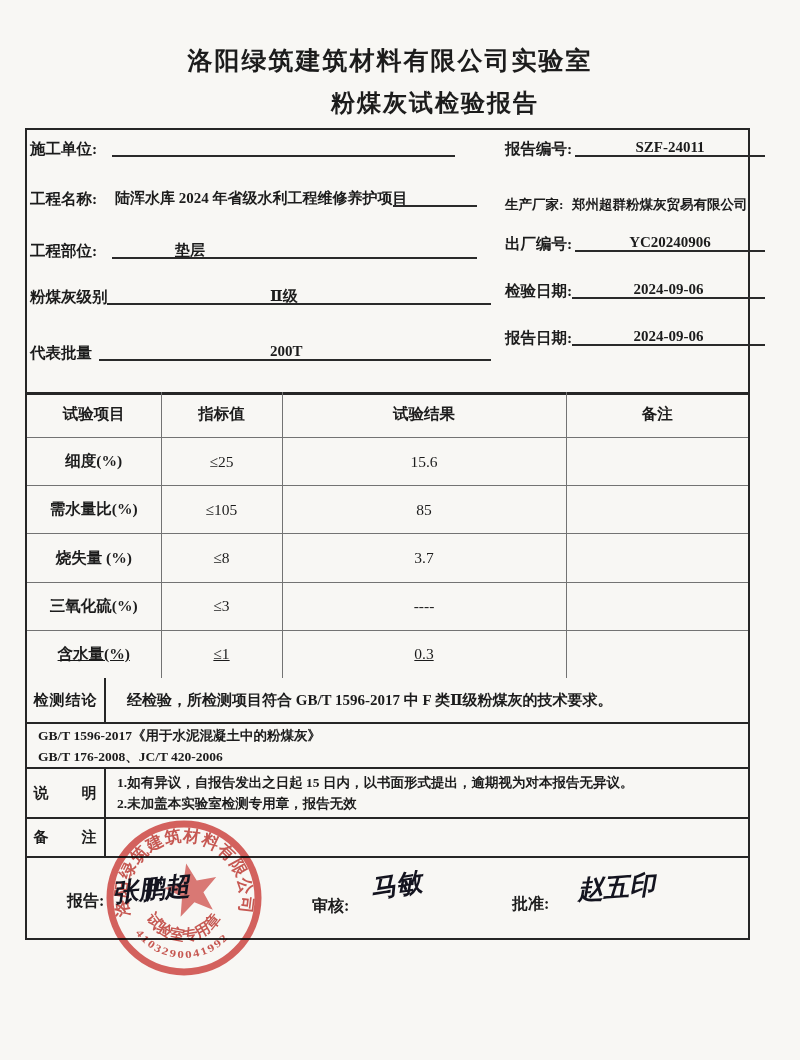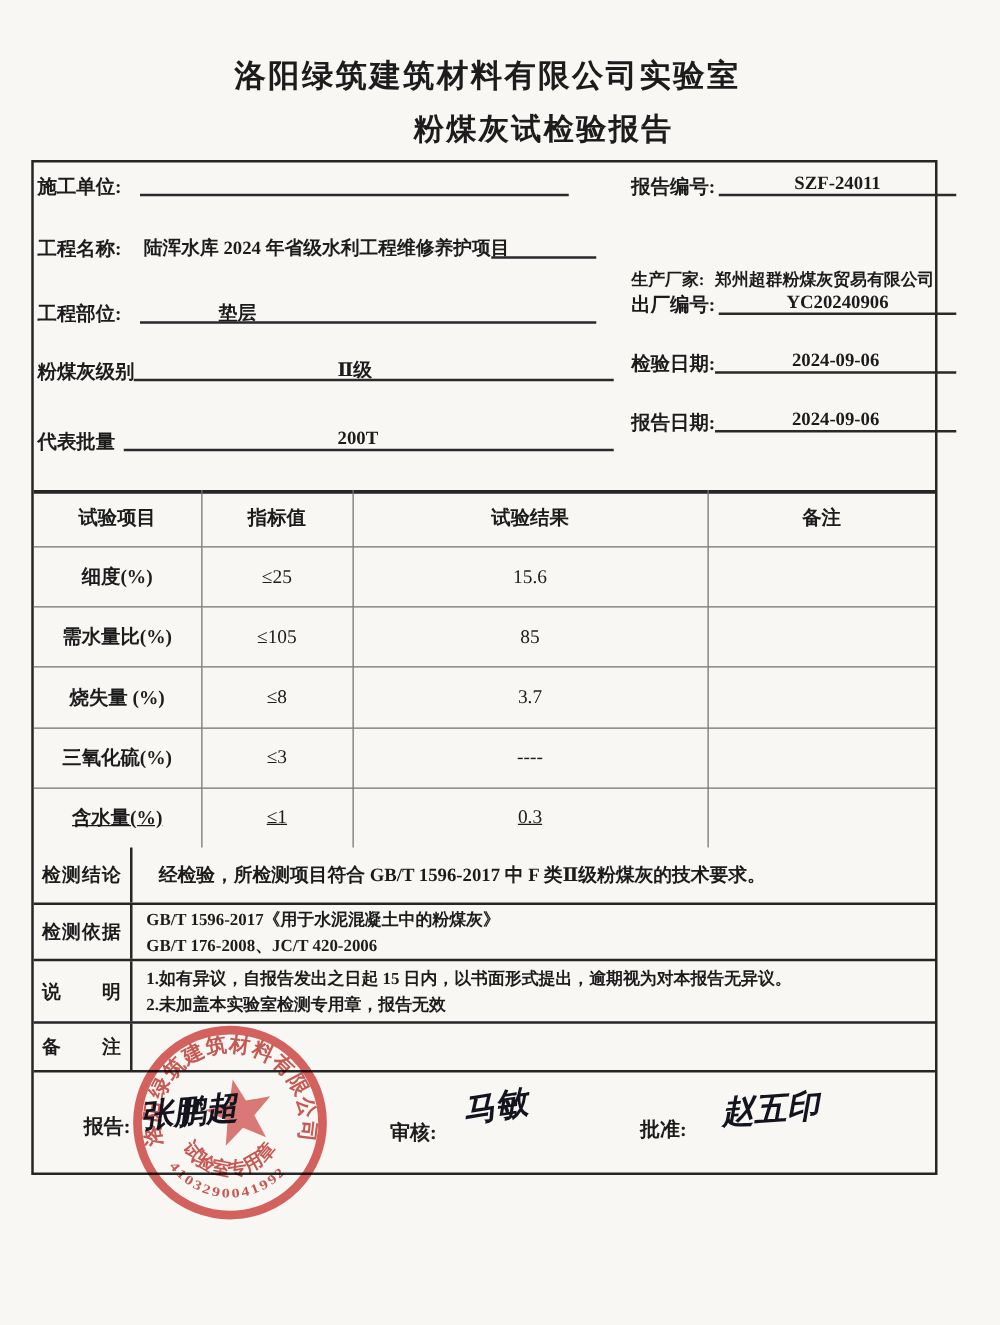--- a/index.html
+++ b/index.html
@@ -10,21 +10,21 @@
   .title2{position:absolute;left:0;top:87px;width:780px;text-align:center;
           font-size:24px;font-weight:700;letter-spacing:2px;padding-left:45px;}
   .doc-box{position:absolute;left:25px;top:128px;width:725px;height:812px;
            border:2px solid #262626;box-sizing:border-box;}
   
   .info{position:absolute;left:0;top:0;width:721px;height:262px;border-bottom:3px solid #262626;}
   .flab{position:absolute;font-size:15.5px;font-weight:700;white-space:nowrap;}
   .fval{position:absolute;font-size:15px;font-weight:700;white-space:nowrap;}
   .fval.ctr{text-align:center;}
   .uline{position:absolute;height:0;border-bottom:2px solid #2a2a2a;}
-  .small{font-size:13.5px;margin-top:19px;}
+  .small{font-size:13.5px;}
   
   .rtable{position:absolute;left:0;top:262px;width:721px;height:286px;border-collapse:collapse;table-layout:fixed;}
   .rtable th,.rtable td{border:1px solid #737373;text-align:center;vertical-align:middle;
           font-size:15.5px;padding:0;}
   .rtable th{font-weight:700;height:44px;}
   .rtable td{height:46px;font-weight:400;}
   .rtable td.item{font-weight:700;}
   .rtable th:first-child,.rtable td:first-child{border-left:none;}
   .rtable th:last-child,.rtable td:last-child{border-right:none;}
   .rtable tr:first-child th{border-top:none;}
@@ -149,21 +149,20 @@
       </table>
 
     <div class="notes">
       <div class="nrow h46">
         <div class="nlab">检测结论</div>
         <div class="nbody">
             <span class="concl">经检验，所检测项目符合 GB/T 1596-2017 中 F 类Ⅱ级粉煤灰的技术要求。</span>
           </div>
       </div>
       <div class="nrow h45">
-        <div class="nlab">检测依据</div>
         <div class="nbody">
           <span class="ln">GB/T 1596-2017《用于水泥混凝土中的粉煤灰》</span>
           <span class="ln">GB/T 176-2008、JC/T 420-2006</span>
         </div>
       </div>
       <div class="nrow h50">
         <div class="nlab">说　　明</div>
         <div class="nbody">
           <span class="ln">1.如有异议，自报告发出之日起 15 日内，以书面形式提出，逾期视为对本报告无异议。</span>
           <span class="ln">2.未加盖本实验室检测专用章，报告无效</span>

